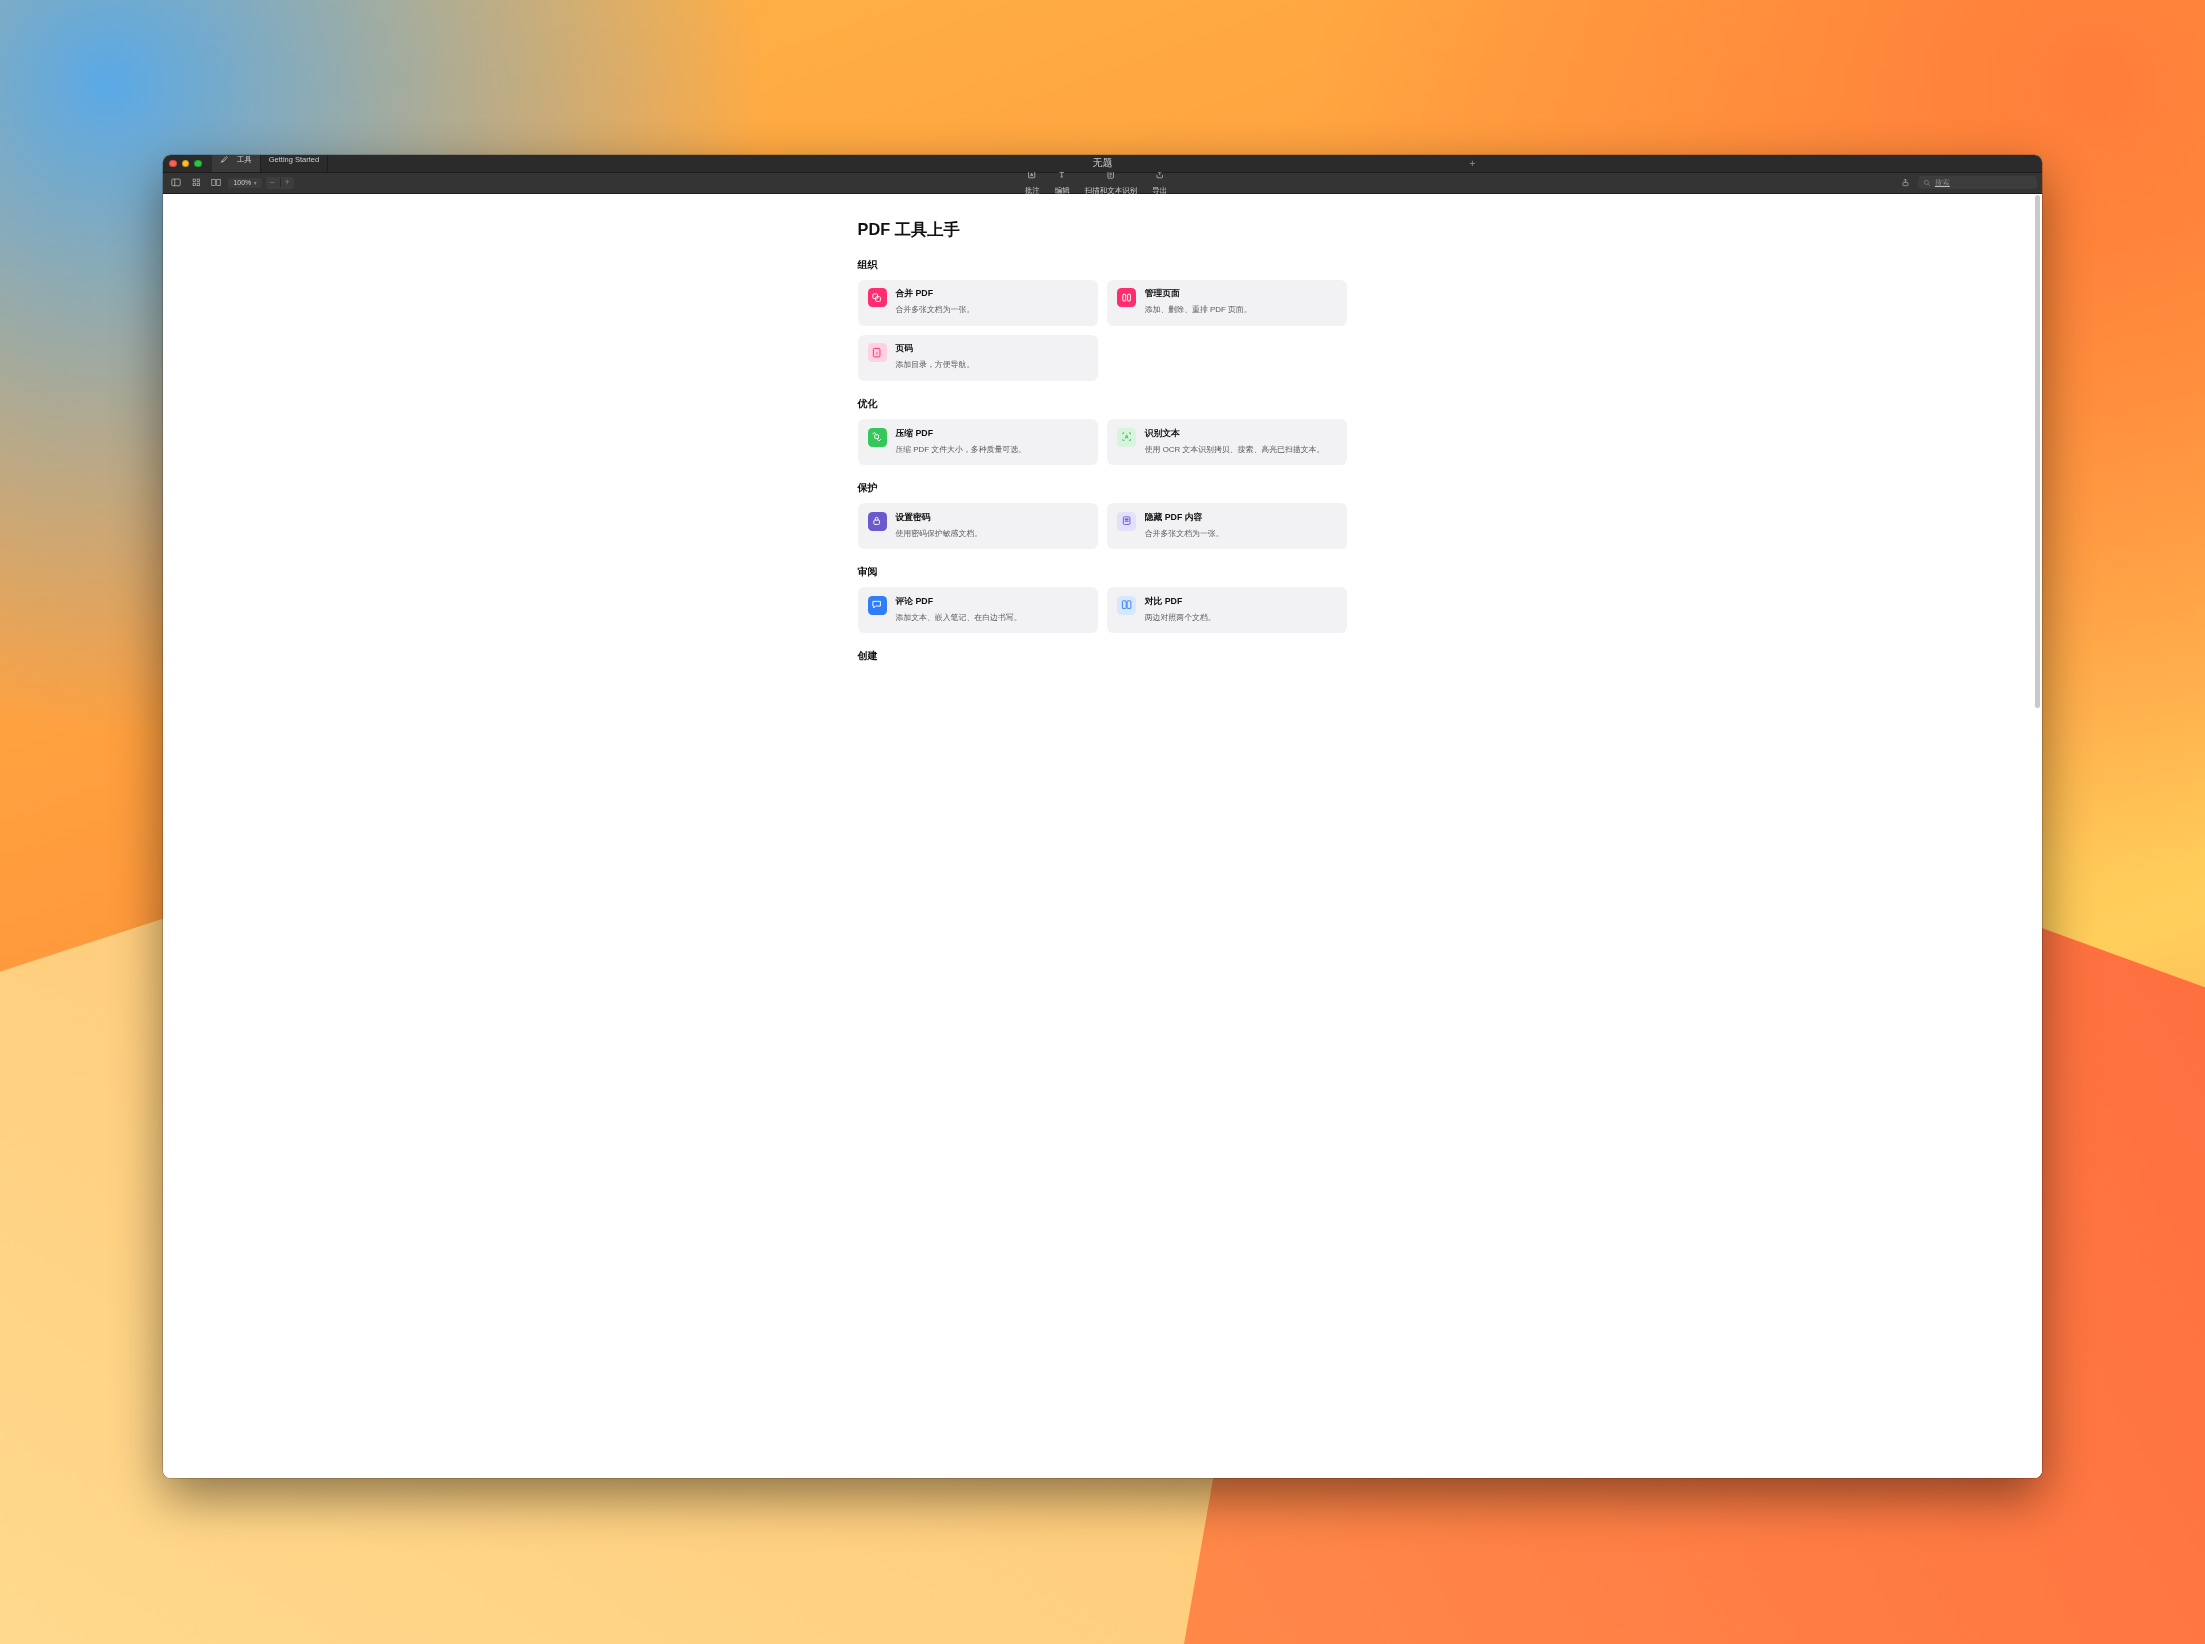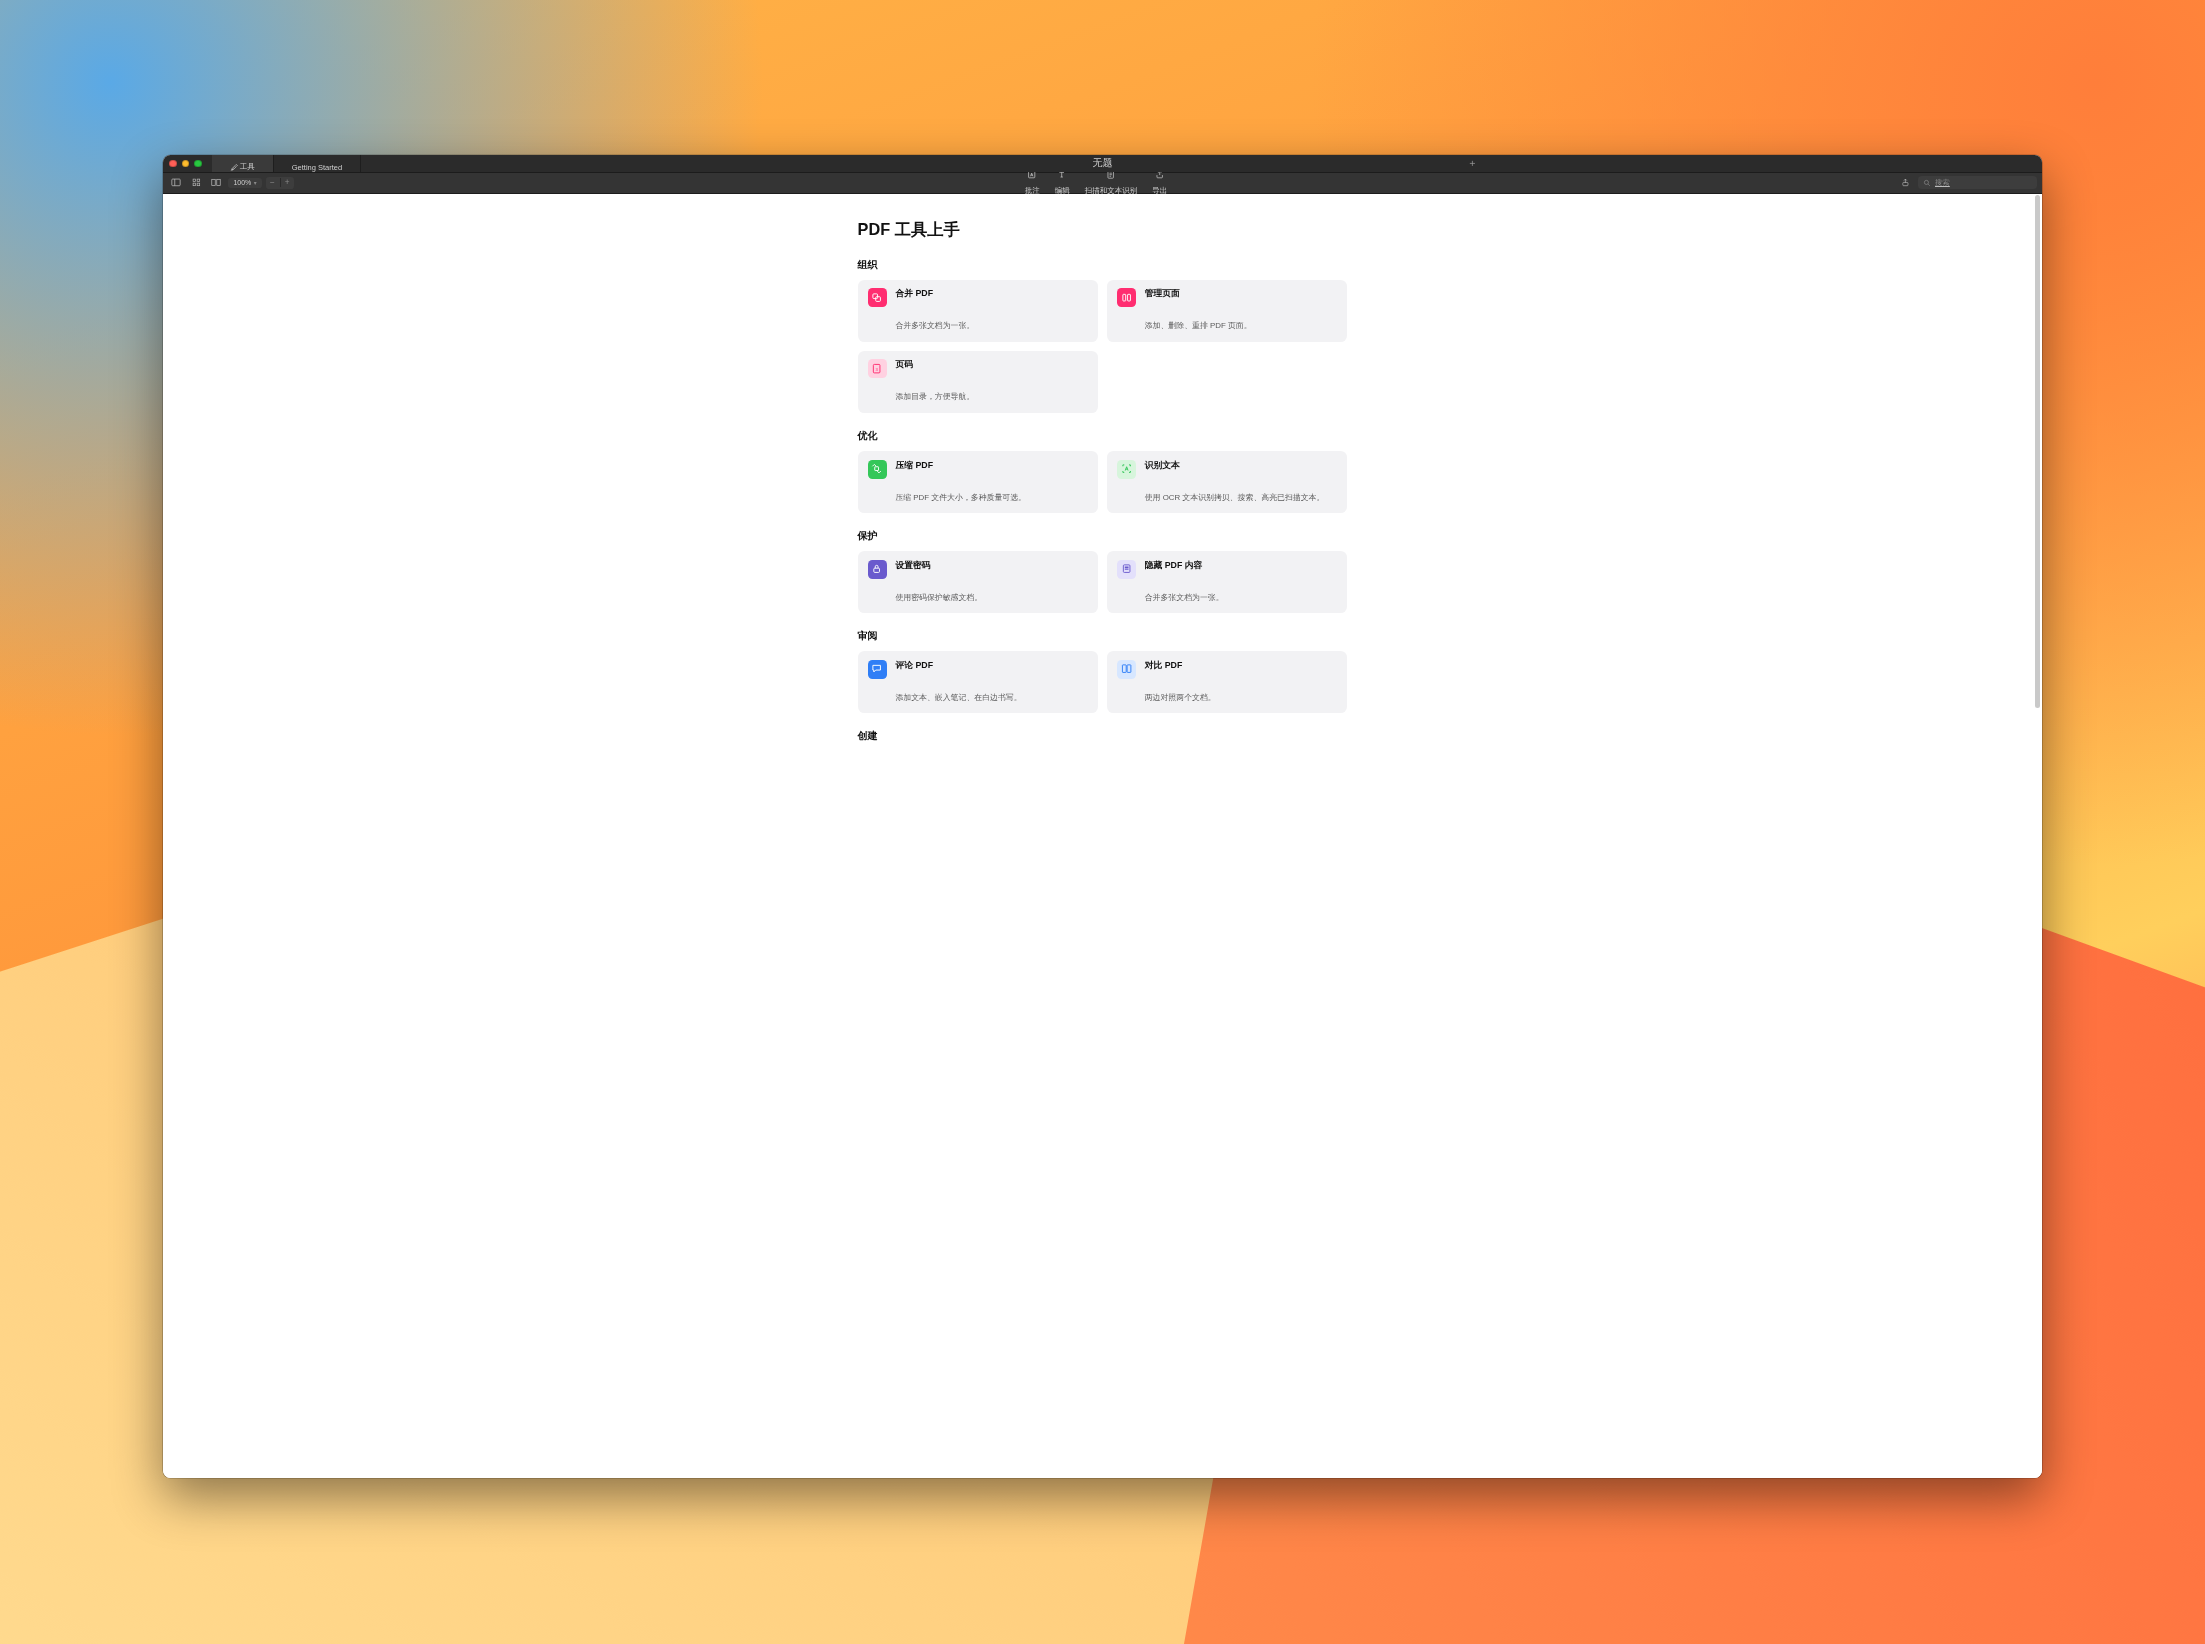--- a/index.html
+++ b/index.html
@@ -53,22 +53,22 @@
     font-size: 7.5px;
     position: relative;
   }
   .traffic { display:flex; gap:5px; align-items:center; }
   .dot { width:7.5px; height:7.5px; border-radius:50%; }
   .dot.red{background:#ff5f57;border:0.3px solid rgba(0,0,0,0.2);}
   .dot.yellow{background:#febc2e;border:0.3px solid rgba(0,0,0,0.2);}
   .dot.green{background:#28c840;border:0.3px solid rgba(0,0,0,0.2);}
   .tabs { display:flex; align-items:stretch; height:100%; margin-left:5px; }
   .tab {
-    display:flex; align-items:flex-end; gap:1px;
-    padding: 0 18px; font-size:7.5px; color:#d0d0d0;
+    display:flex; align-items:flex-start; gap:8px;
+    padding: 0 8px; font-size:7.5px; color:#d0d0d0;
     border-right: 0.6px solid #1e1e1e;
   }
   .tab.active { background:#3a3a3a; }
   .tab .ticon { width:8.8px; height:8.8px; display:flex; align-items:center; justify-content:center; }
   .title-center {
     position:absolute; left:50%; transform:translateX(-50%);
     color:#d0d0d0; font-size:10px;
   }
   .tab-add {
     position:absolute; right:30%;
@@ -160,21 +160,21 @@
     color:#fff;
   }
   .ic-pink{ background:#ff2d70; }
   .ic-pink-soft{ background:#ffd1e1; color:#ff2d70; }
   .ic-green{ background:#34c759; }
   .ic-green-soft{ background:#d7f5dc; color:#34c759; }
   .ic-purple{ background:#6a5acd; }
   .ic-purple-soft{ background:#e3e0fb; color:#6a5acd; }
   .ic-blue{ background:#2f7ef6; }
   .ic-blue-soft{ background:#d7e7ff; color:#2f7ef6; }
-  .card-body { display:flex; flex-direction:column; gap:20px; }
+  .card-body { display:flex; flex-direction:column; gap:4px; }
   .card-title { font-size:8.8px; font-weight:700; color:#111; }
   .card-desc { font-size:7.9px; color:#5a5a5a; line-height:1.45; }
 
   .scrollbar-fake {
     position:absolute; right:1.3px; top:1.3px; bottom:1.3px; width:6.3px;
     background:transparent;
   }
   .scrollbar-thumb {
     position:absolute; right:0.6px; top:0; width:5px; height:40%;
     background:#c9c9c9; border-radius:2.5px;

